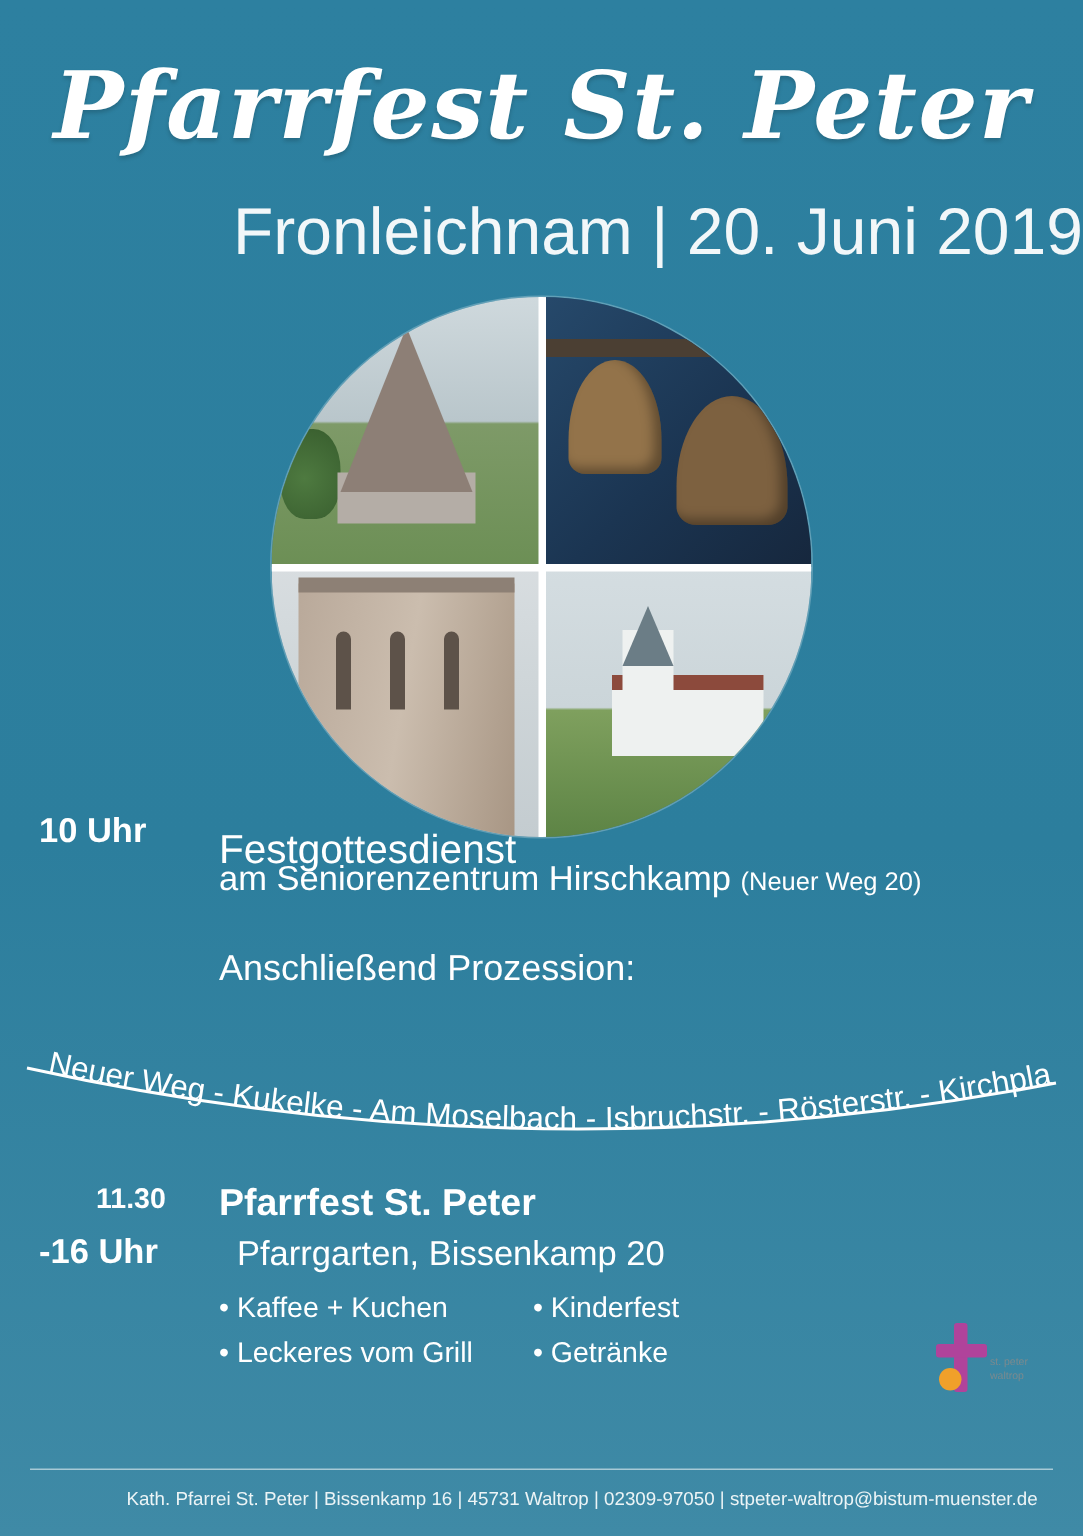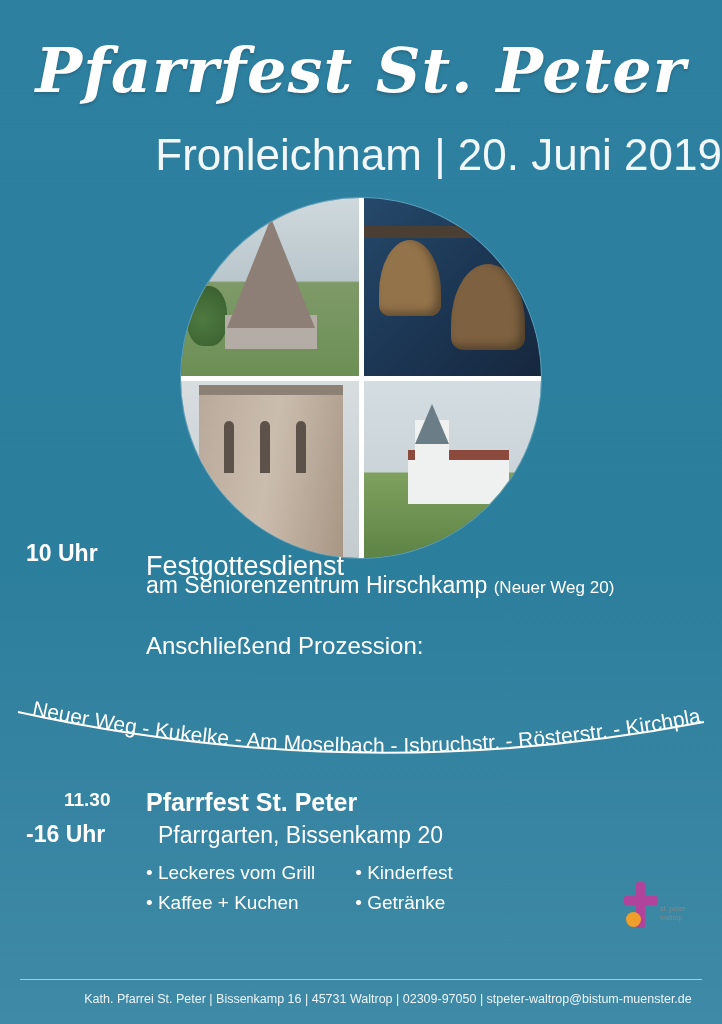--- a/index.html
+++ b/index.html
@@ -382,22 +382,22 @@
     </text>
   </svg>
 
   <div class="time-2a">11.30</div>
   <div class="time-2b">-16 Uhr</div>
   <div class="line-3">Pfarrfest St. Peter</div>
   <div class="line-4">Pfarrgarten, Bissenkamp 20</div>
 
   <div class="bullets">
     <div class="bul-col">
+      <div class="bul">• Kaffee + Kuchen</div>
       <div class="bul">• Leckeres vom Grill</div>
-      <div class="bul">• Kaffee + Kuchen</div>
     </div>
     <div class="bul-col">
       <div class="bul">• Kinderfest</div>
       <div class="bul">• Getränke</div>
     </div>
   </div>
 
   <div class="logo">
     <div class="cross-v"></div>
     <div class="cross-h"></div>

